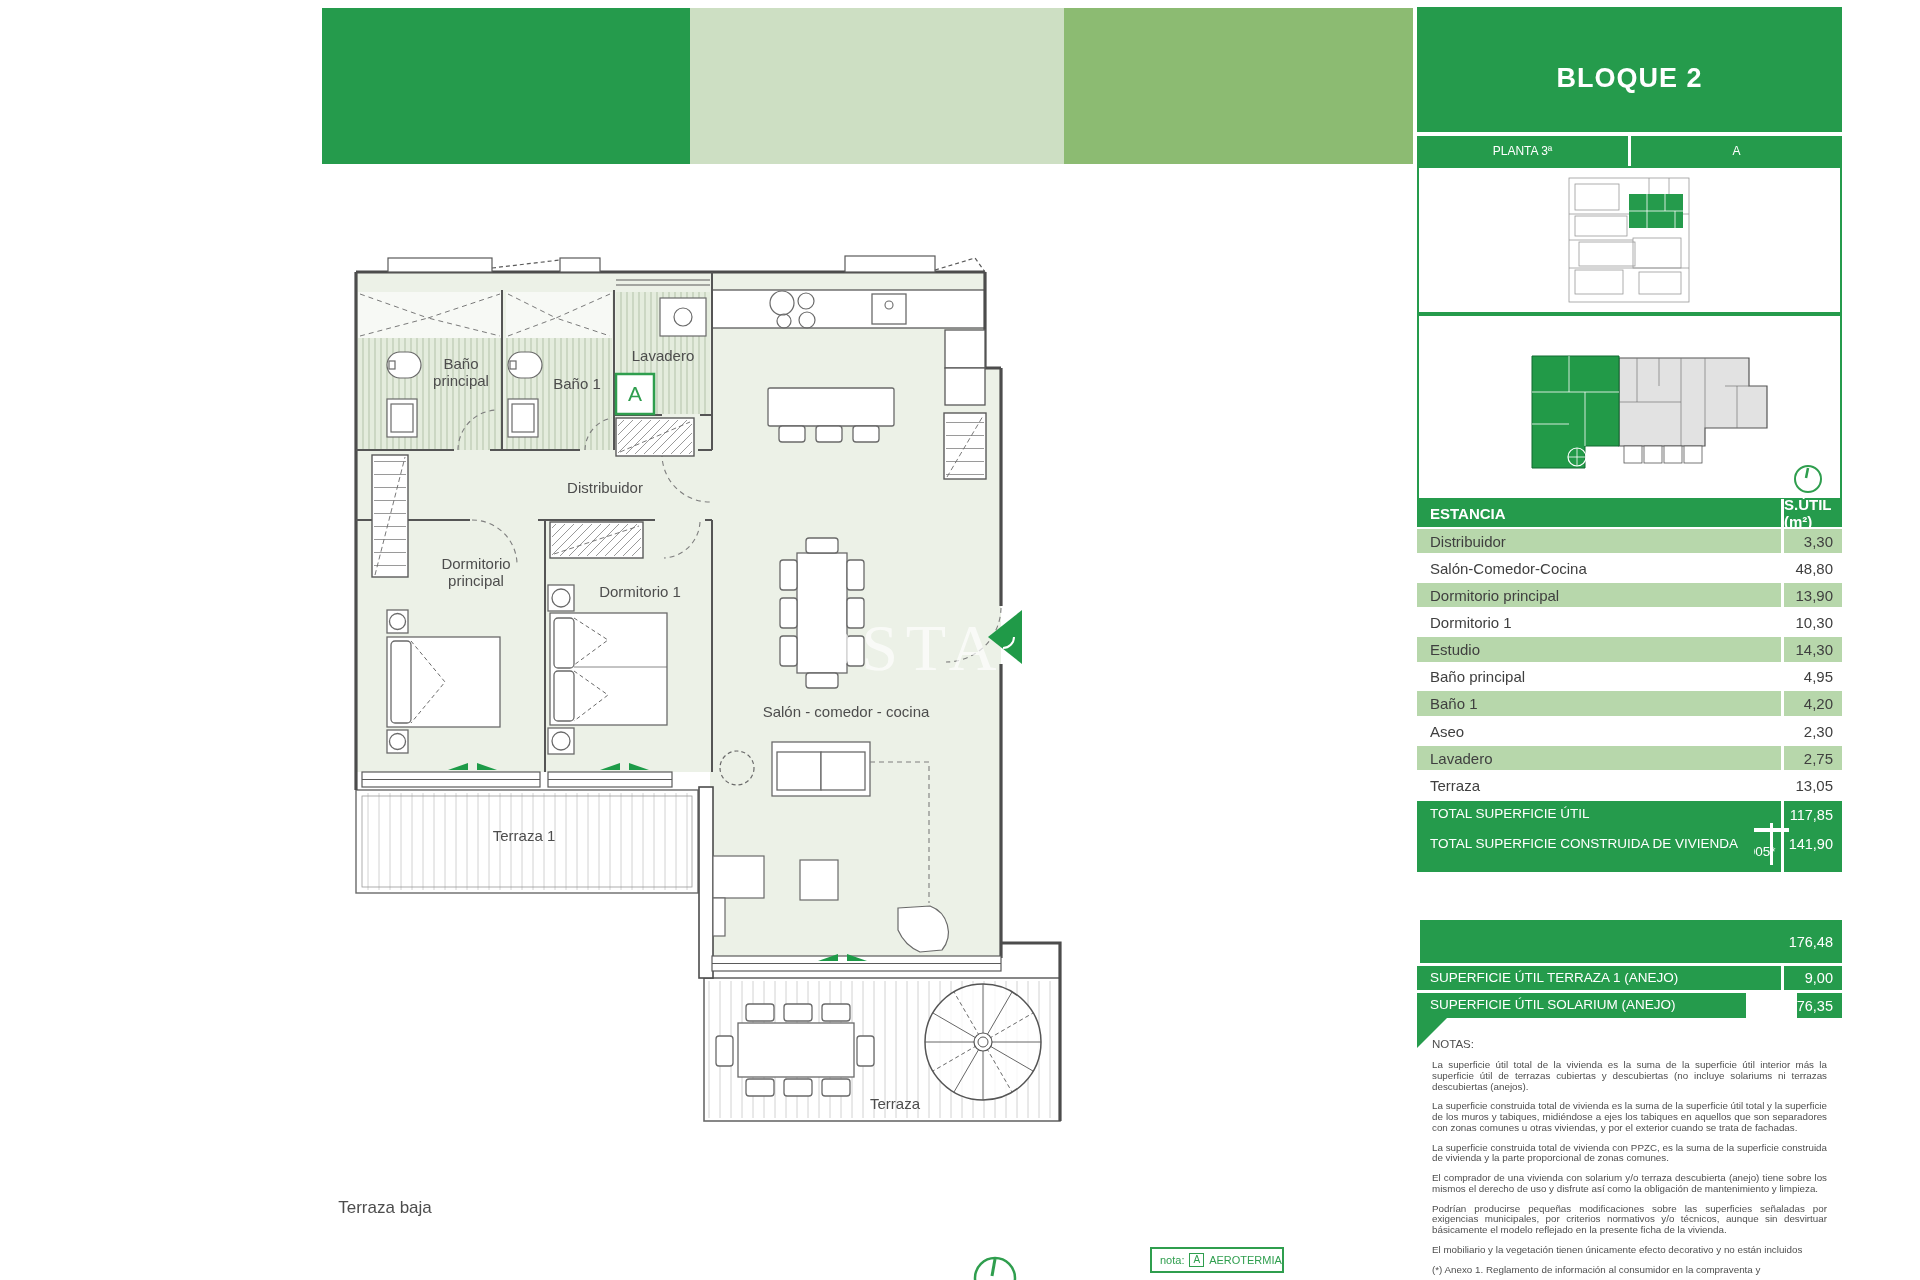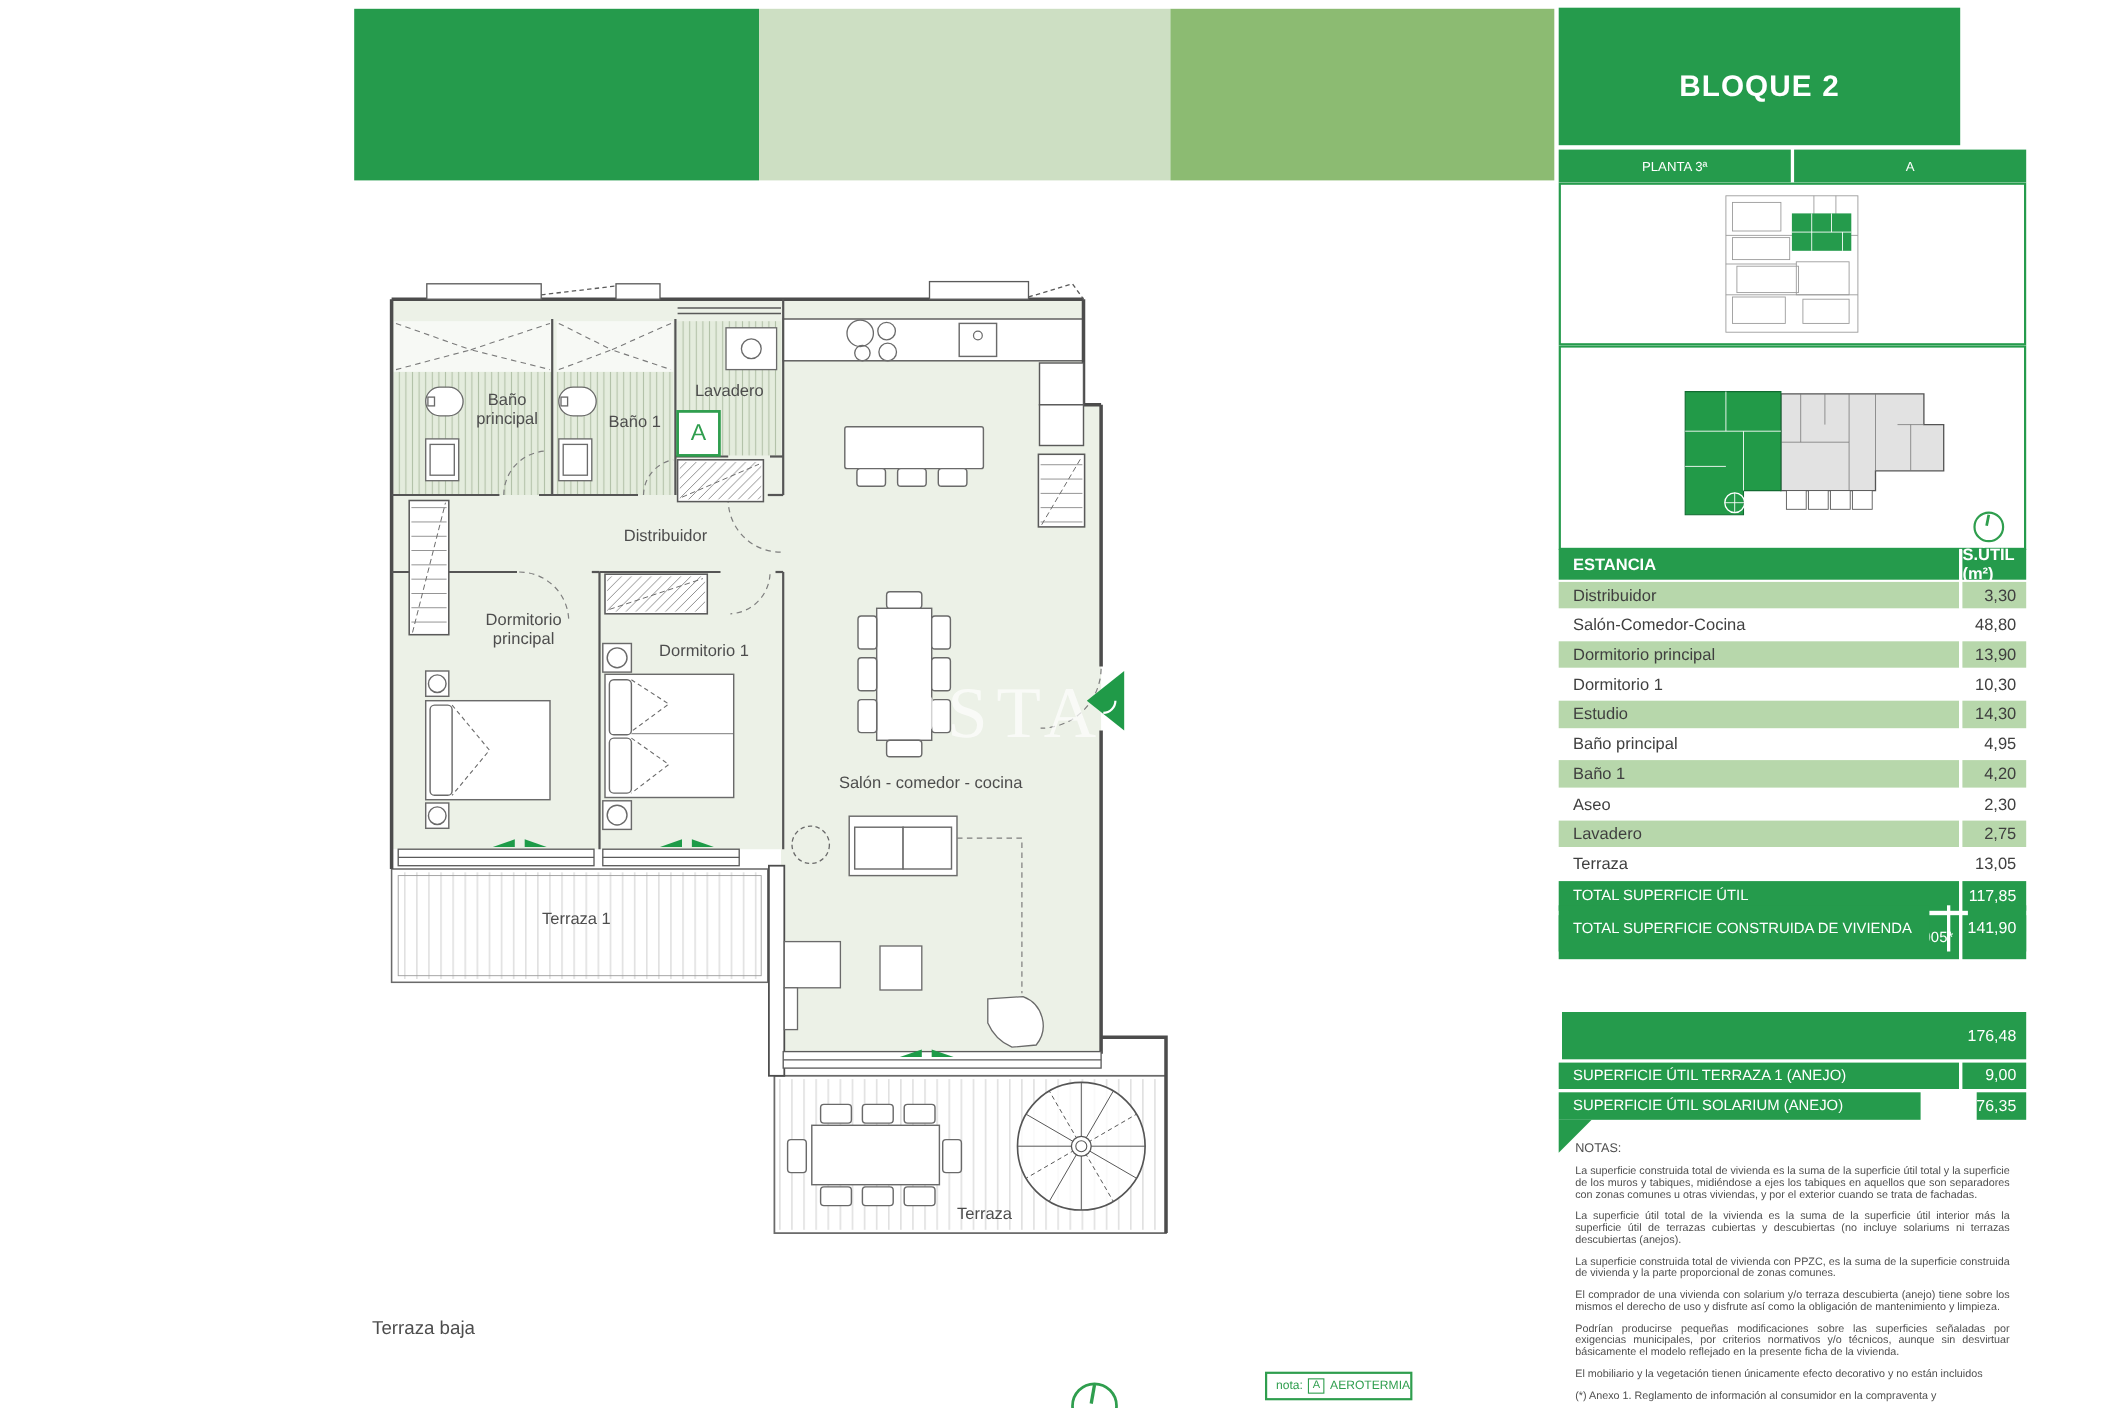--- a/index.html
+++ b/index.html
@@ -1,20 +1,20 @@
 <!DOCTYPE html>
 <html><head>
 <meta charset="utf-8">
 <style>
   html,body{margin:0;padding:0;background:#fff;}
   #root{position:relative;width:1920px;height:1280px;overflow:hidden;background:#fff;
         font-family:"Liberation Sans",sans-serif;}
   .abs{position:absolute;}
   .band{position:absolute;top:8px;height:156px;}
-  .panel-head{position:absolute;left:1417px;top:7px;width:365px;height:125px;background:#259b4c;
+  .panel-head{position:absolute;left:1417px;top:7px;width:425px;height:125px;background:#259b4c;
     display:flex;align-items:center;justify-content:center;}
   .panel-head h1{color:#fff;font-size:27px;font-weight:bold;letter-spacing:1px;margin:0;margin-top:18px;}
   .subrow{position:absolute;left:1417px;top:136px;height:30px;width:425px;display:flex;gap:3px;background:#fff;}
   .subrow .cell{background:#259b4c;color:#fff;font-size:12px;display:flex;align-items:center;justify-content:center;}
   .thumbbox{position:absolute;left:1417px;background:#fff;border:2px solid #259b4c;box-sizing:border-box;}
   .trow{position:absolute;left:1417px;width:425px;display:flex;}
   .trow .lab{width:364px;display:flex;align-items:center;padding-left:13px;box-sizing:border-box;}
   .trow .gap{width:3px;background:#fff;}
   .trow .val{flex:1;display:flex;align-items:center;justify-content:flex-end;padding-right:9px;box-sizing:border-box;}
   .hdr .lab,.hdr .val{background:#259b4c;color:#fff;font-weight:bold;font-size:15px;}
@@ -463,22 +463,22 @@
   </div>
   <div class="trow tot" style="top:993px;height:25px;gap:24px;">
     <div class="lab">SUPERFICIE ÚTIL SOLARIUM (ANEJO)</div>
       <div class="gap"></div>
     <div class="val">76,35</div>
   </div>
   <div class="tail"></div>
 
   <div class="notes">
     <div class="ttl">NOTAS:</div>
+    <p>La superficie útil total de la vivienda es la suma de la superficie útil interior más la superficie útil de terrazas cubiertas y descubiertas (no incluye solariums ni terrazas descubiertas (anejos).</p>
     <p>La superficie construida total de vivienda es la suma de la superficie útil total y la superficie de los muros y tabiques, midiéndose a ejes los tabiques en aquellos que son separadores con zonas comunes u otras viviendas, y por el exterior cuando se trata de fachadas.</p>
-    <p>La superficie útil total de la vivienda es la suma de la superficie útil interior más la superficie útil de terrazas cubiertas y descubiertas (no incluye solariums ni terrazas descubiertas (anejos).</p>
     <p>La superficie construida total de vivienda con PPZC, es la suma de la superficie construida de vivienda y la parte proporcional de zonas comunes.</p>
     <p>El comprador de una vivienda con solarium y/o terraza descubierta (anejo) tiene sobre los mismos el derecho de uso y disfrute así como la obligación de mantenimiento y limpieza.</p>
     <p>Podrían producirse pequeñas modificaciones sobre las superficies señaladas por exigencias municipales, por criterios normativos y/o técnicos, aunque sin desvirtuar básicamente el modelo reflejado en la presente ficha de la vivienda.</p>
     <p>El mobiliario y la vegetación tienen únicamente efecto decorativo y no están incluidos</p>
     <p>(*) Anexo 1. Reglamento de información al consumidor en la compraventa y</p>
   </div>
 
 </div>
 
 </body></html>

